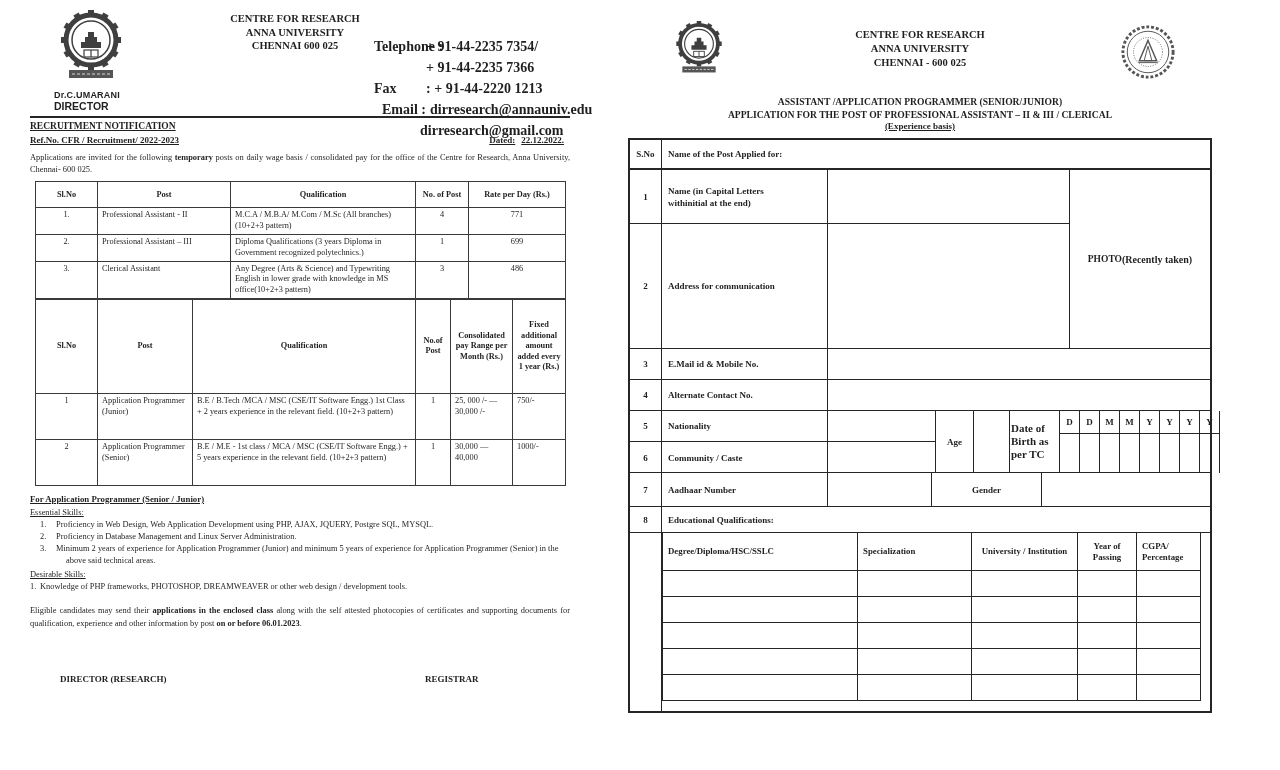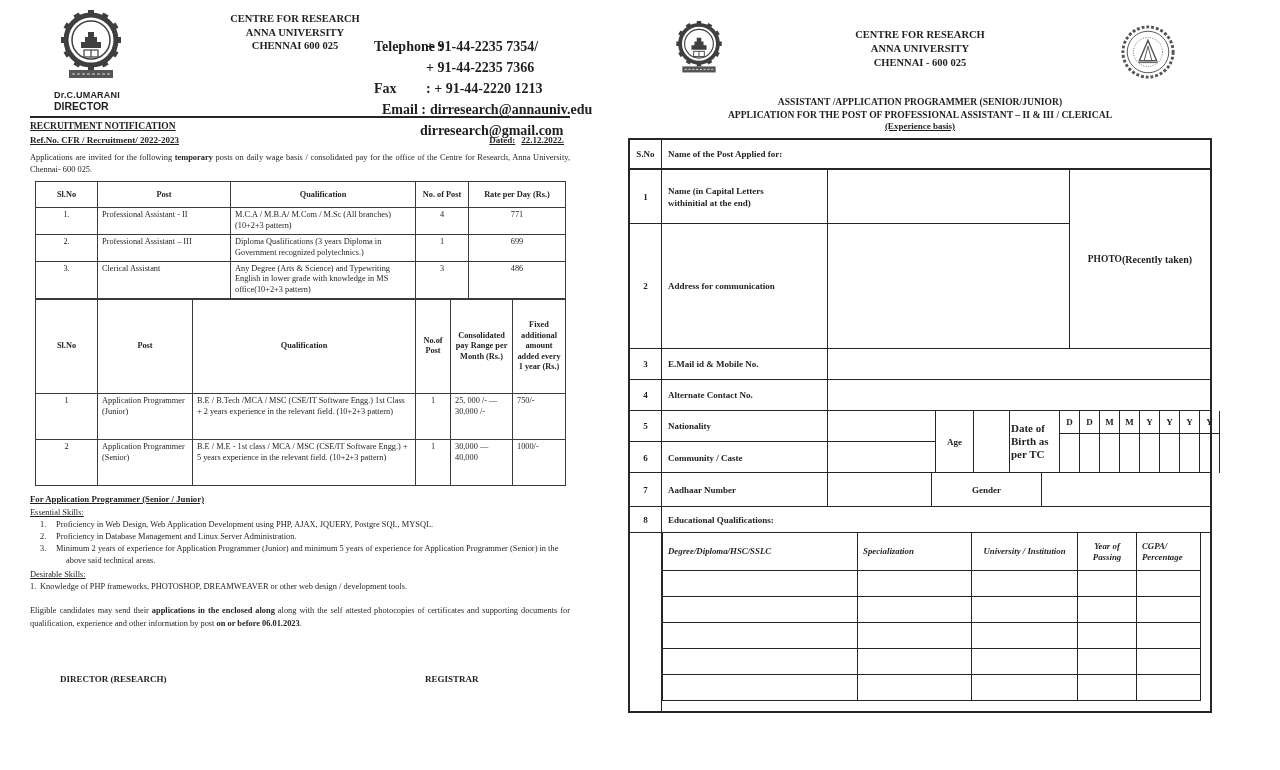--- a/index.html
+++ b/index.html
@@ -87,21 +87,21 @@
   .dob-cell { flex:1; position:relative; border-right:none; }
   .dob-row { position:absolute; left:0; display:flex; }
   .dob-row.letters { top:0; height:23px; }
   .dob-row.blanks { top:23px; height:39px; }
   .dob-box { width:20px; flex:none; border-right:1px solid #262626; display:flex; align-items:center; justify-content:center; font-weight:bold; font-size:9px; }
   .letters .dob-box { border-bottom:1px solid #262626; }
   .fr7 { height:34px; }
   .fval7 { width:104px; flex:none; }
   .gender-cell { width:110px; flex:none; justify-content:center; font-weight:bold; }
   .fr8 { height:26px; }
-  .edu-row { position:relative; height:178px;font-style:italic; }
+  .edu-row { position:relative; height:178px; }
   .edu-spacer { position:absolute; left:0; top:0; width:32px; height:100%; border-right:1px solid #262626; }
   table.edu-table { position:absolute; left:32px; top:-1px; width:538px; border-collapse:collapse; font-size:8.8px; table-layout:fixed; }
   .edu-table th,.edu-table td { border:1.5px solid #262626; padding:2px 5px; }
   .edu-table th { font-weight:bold; height:38px; line-height:1.25; text-align:center; vertical-align:middle; }
   .edu-table th.tl { text-align:left; }
   .edu-table td { height:26px; }
 </style>
 </head>
 <body>
 
@@ -253,21 +253,21 @@
   <div class="skills">
     <div class="skills-heading">For Application Programmer (Senior / Junior)</div>
     <div class="skills-sub">Essential Skills:</div>
     <div class="skill-item ess"><span class="n">1.</span><span>Proficiency in Web Design, Web Application Development using PHP, AJAX, JQUERY, Postgre SQL, MYSQL.</span></div>
     <div class="skill-item ess"><span class="n">2.</span><span>Proficiency in Database Management and Linux Server Administration.</span></div>
     <div class="skill-item ess"><span class="n">3.</span><span>Minimum 2 years of experience for Application Programmer (Junior) and minimum 5 years of experience for Application Programmer (Senior) in the above said technical areas.</span></div>
     <div class="skills-sub">Desirable Skills:</div>
     <div class="skill-item des"><span class="n">1.</span><span>Knowledge of PHP frameworks, PHOTOSHOP, DREAMWEAVER or other web design / development tools.</span></div>
   </div>
 
-  <p class="closing"><span>Eligible candidates may send their </span><b>applications in the enclosed along</b><span> along with the self attested photocopies of certificates and supporting documents for qualification, experience and other information by post </span><b>on or before 06.01.2023</b><span>.</span></p>
+  <p class="closing"><span>Eligible candidates may send their </span><b>applications in the enclosed class</b><span> along with the self attested photocopies of certificates and supporting documents for qualification, experience and other information by post </span><b>on or before 06.01.2023</b><span>.</span></p>
 
   <div class="sigs">
     <span class="sig-left">DIRECTOR (RESEARCH)</span>
     <span class="sig-right">REGISTRAR</span>
   </div>
 </div>
 
 <div class="page page-right">
 
   <div class="rp-header">

